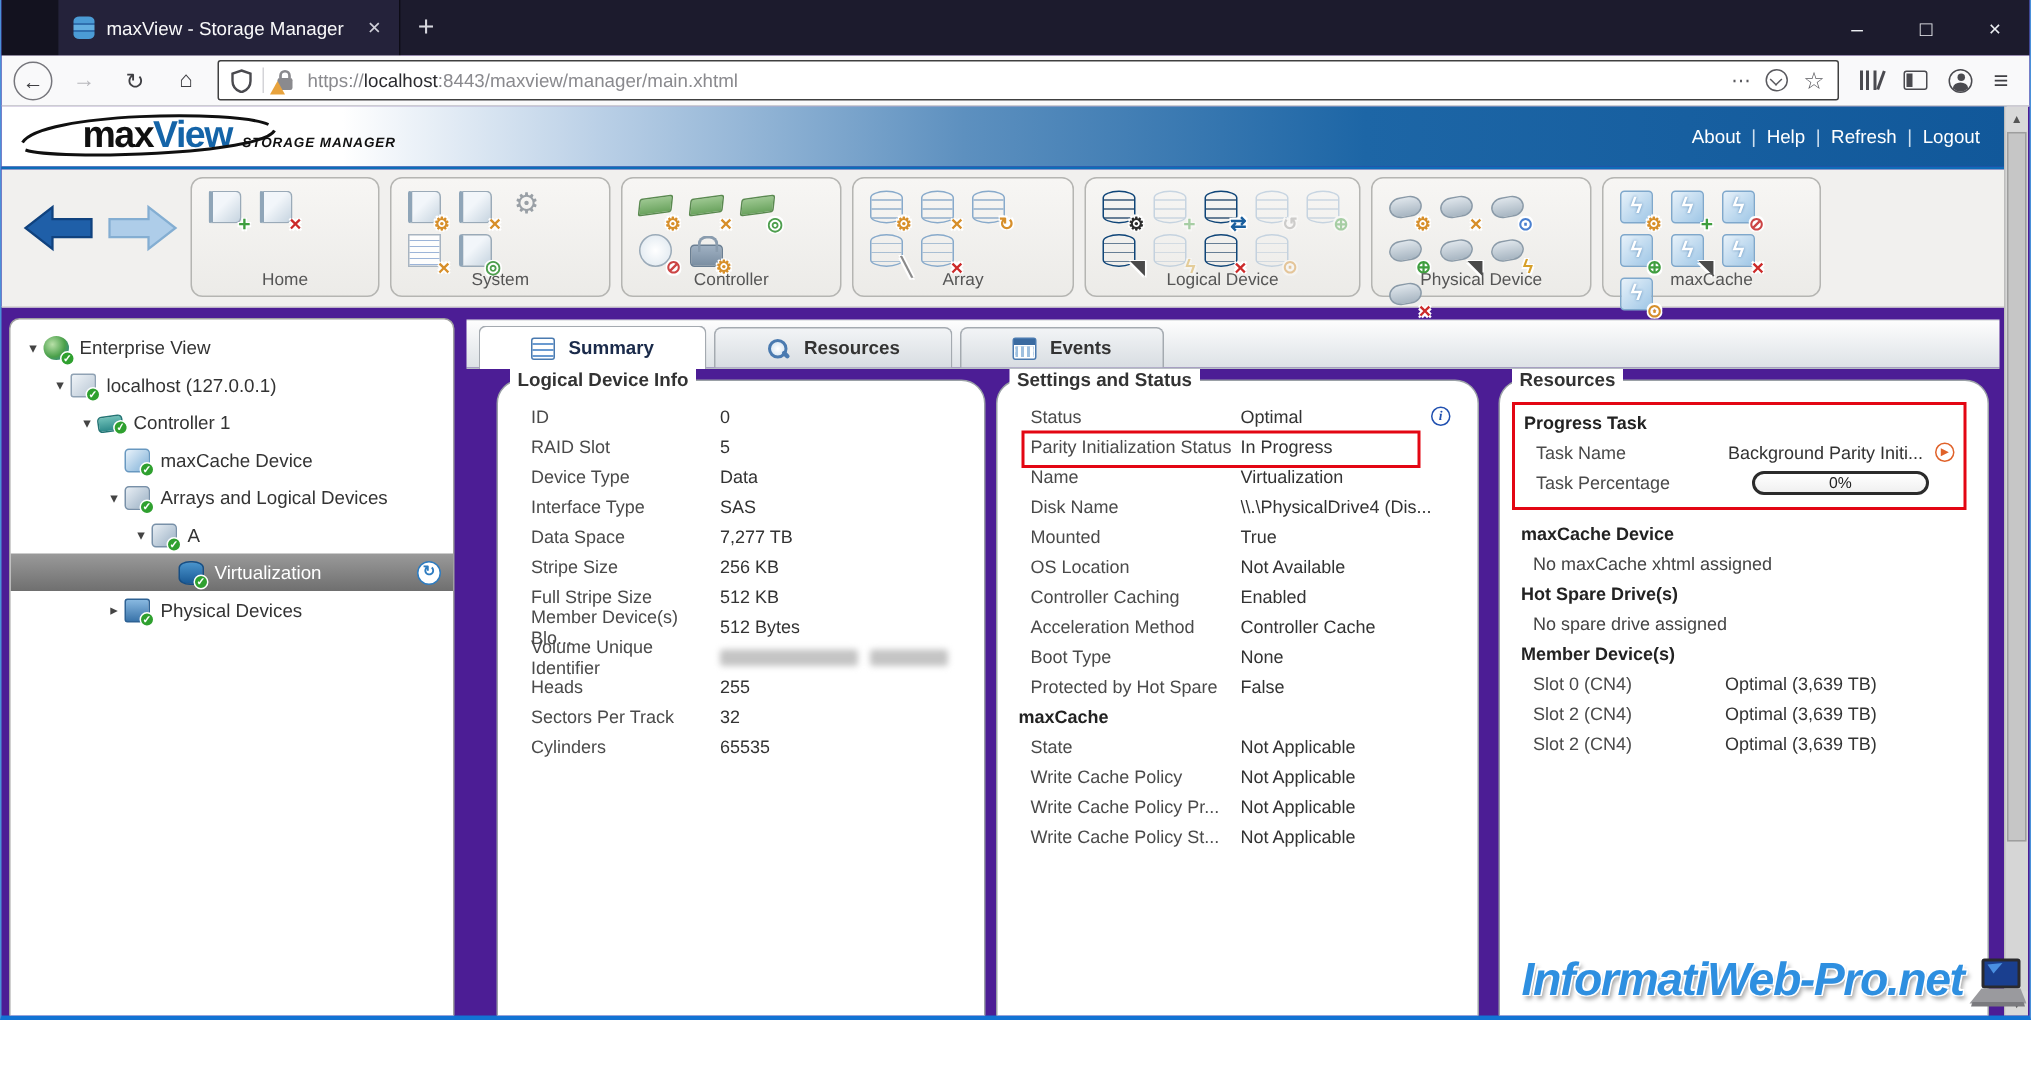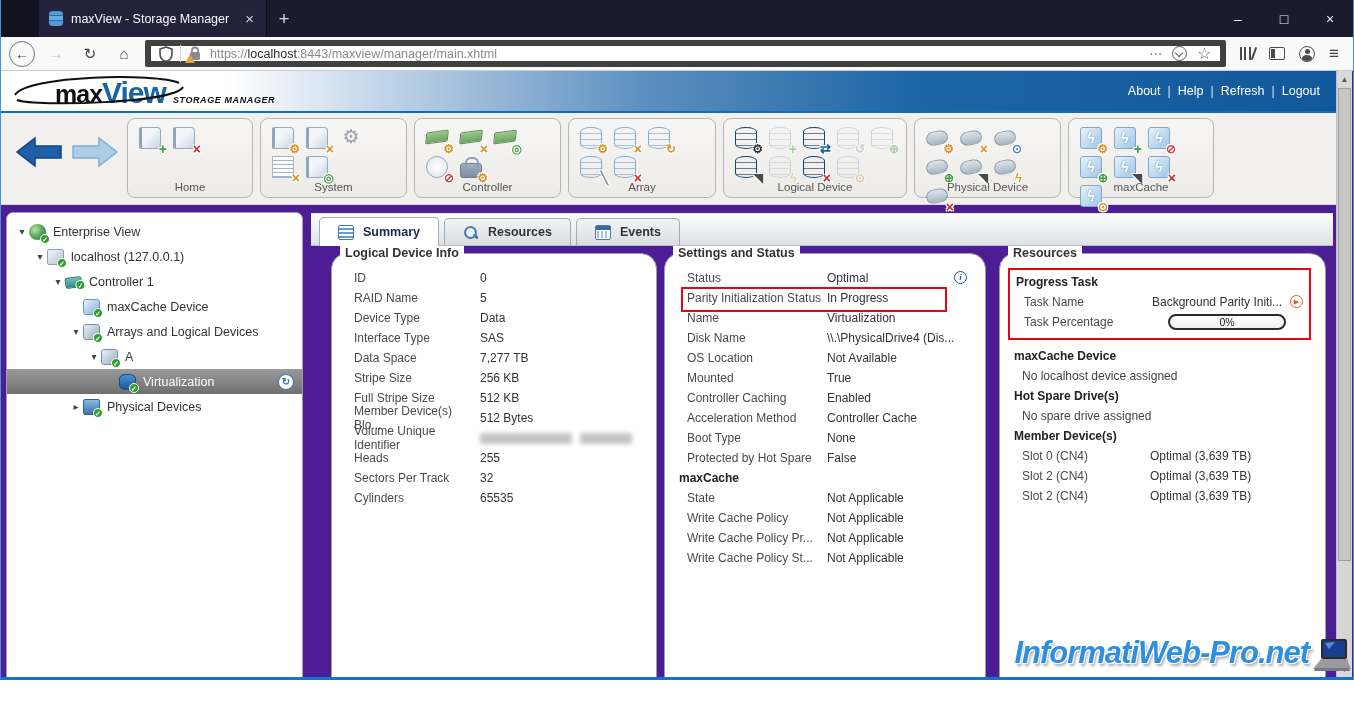--- a/index.html
+++ b/index.html
@@ -15,21 +15,21 @@
   .btab-close { color:#cfcfd8; font-size:15px; cursor:default; padding:0 2px; }
   .newtab { color:#d7d7de; font-size:19px; width:34px; display:flex; align-items:center; justify-content:center; }
   .tb-spacer { flex:1; }
   .winctl { width:46px; display:flex; align-items:center; justify-content:center; color:#eceef2; font-size:14px; }
 
   
   .navbar { position:absolute; left:0; top:37px; width:100%; height:34px; background:#f9f9fa; border-bottom:1px solid #ccccd2; display:flex; align-items:center; padding:0 8px; gap:8px; }
   .nav-ic { width:26px; height:26px; display:flex; align-items:center; justify-content:center; font-size:15px; color:#3f3f43; }
   .back-circle { border:1.5px solid #76767c; border-radius:50%; font-size:14px; }
   .fwd { color:#b8b8bc; }
-  .urlbar { flex:1; height:27px; background:#fff; border:6px solid #404040; border-radius:2px; display:flex; align-items:center; padding:0 8px; gap:7px; }
+  .urlbar { flex:1; height:27px; background:#fff; border:1px solid #404040; border-radius:2px; display:flex; align-items:center; padding:0 8px; gap:7px; }
   .shield-ic svg, .lock-ic svg { display:block; }
   .url-sep { width:1px; height:17px; background:#d4d4d8; }
   .lock-wrap { position:relative; width:15px; height:15px; }
   .warn-tri { position:absolute; left:-3px; bottom:-2px; width:0; height:0; border-left:5px solid transparent; border-right:5px solid transparent; border-bottom:9px solid #e8a33d; }
   .url-text { flex:1; font-size:12.5px; color:#8a8a8e; white-space:nowrap; overflow:hidden; }
   .url-host { color:#2a2a2e; }
   .url-actions { display:flex; align-items:center; gap:10px; color:#5a5a5f; font-size:13px; }
   .pocket-ic { width:15px; height:15px; border:1.5px solid #5a5a5f; border-radius:50%; position:relative; }
   .pocket-ic::after { content:""; position:absolute; left:3px; top:2.5px; width:5px; height:5px; border-right:1.5px solid #5a5a5f; border-bottom:1.5px solid #5a5a5f; transform:rotate(45deg); }
   .right-ics { display:flex; align-items:center; gap:14px; padding:0 6px; }
@@ -43,21 +43,21 @@
   .acct-ic::after { content:""; position:absolute; left:2px; top:8.5px; width:10px; height:7px; border-radius:50% 50% 0 0; background:#4a4a4f; }
   .menu-ic { font-size:17px; color:#3f3f43; }
 
   
   .appheader { position:absolute; left:0; top:71px; width:1337px; height:42px;
     background:linear-gradient(to right,#ffffff 0%,#ffffff 17%,#b9cfe6 30%,#5d90bf 48%,#1d66a6 68%,#11589a 100%);
     border-bottom:2px solid #0e6cb8; }
   .brand { position:absolute; left:14px; top:5px; display:flex; align-items:baseline; }
   .brand-swoosh { position:absolute; left:-8px; top:-3px; width:180px; height:34px; }
   .brand-max { font-size:25px; font-weight:800; color:#101010; letter-spacing:-1px;margin-left:40px; }
-  .brand-view { font-size:30px; font-weight:800; color:#1464a8; letter-spacing:-1px; }
+  .brand-view { font-size:25px; font-weight:800; color:#1464a8; letter-spacing:-1px; }
   .brand-suffix { font-size:9px; font-weight:700; font-style:italic; color:#101010; letter-spacing:.6px; margin-left:7px; }
   .app-links { position:absolute; right:18px; top:0; height:40px; display:flex; align-items:center; gap:7px; color:#cfe0ef; font-size:12.5px; }
   .app-link { color:#ffffff; cursor:pointer; }
 
   
   .ribbon { position:absolute; left:0; top:113px; width:1337px; height:92px; background:#f1f0ee; border-bottom:1px solid #d9d8d5; }
   .nav-arrows { position:absolute; left:14px; top:22px; display:flex; gap:8px; }
   .ribbon-groups { position:absolute; left:126px; top:5px; display:flex; gap:7px; }
   .ribbon-group { position:relative; height:80px; border:1px solid #b5b5b2; border-radius:8px; background:linear-gradient(#f7f6f4,#ecebe8); }
   .grp-home{width:126px;} .grp-system{width:147px;} .grp-controller{width:147px;} .grp-array{width:148px;} .grp-logical{width:184px;} .grp-physical{width:147px;} .grp-maxcache{width:146px;}
@@ -101,21 +101,21 @@
   .ti-array { background:linear-gradient(135deg,#e8eef4,#9ab0c4); border:1px solid #7890a8; }
   .ti-logical { background:linear-gradient(#4a94cc,#1a5a96); border:1px solid #164e84; border-radius:45%/28%; }
   .ti-physical { background:linear-gradient(#88b8e0,#3a74aa); border:1px solid #2e6294; border-radius:2px; }
   .tree-check { position:absolute; right:-4px; bottom:-4px; width:10px; height:10px; background:#2fa02f; border:1px solid #fff; border-radius:50%; color:#fff; font-size:7px; line-height:9px; text-align:center; font-weight:bold; }
   .tree-item.selected { background:linear-gradient(#9a9a9a,#6f6f6f); color:#fff; }
   .tree-busy { margin-left:auto; margin-right:8px; width:16px; height:16px; border-radius:50%; background:#fff; border:1.5px solid #2e7cc0; color:#2e7cc0; font-size:10px; line-height:13px; text-align:center; font-weight:bold; }
 
   
   .content { position:absolute; left:310px; top:213px; width:1022px; height:494px; }
   .tabstrip { position:relative; height:33px; background:linear-gradient(#fdfdfd,#dde2e6); border-bottom:1px solid #b8bec4; border-top:1px solid #e4e6e8; display:flex; align-items:flex-end; gap:5px; padding:0 0 0 8px; }
-  .tab-btn { height:27px; display:flex; align-items:center; gap:9px; padding:0 18px; border:1px solid #a4aab0; border-bottom:none; border-radius:5px 5px 0 0; background:linear-gradient(#f2f4f6,#d8dde2); font-size:12.5px; font-weight:bold; color:#333;text-align:right; }
+  .tab-btn { height:27px; display:flex; align-items:center; gap:9px; padding:0 34px; border:1px solid #a4aab0; border-bottom:none; border-radius:5px 5px 0 0; background:linear-gradient(#f2f4f6,#d8dde2); font-size:12.5px; font-weight:bold; color:#333;text-align:right; }
   .tab-btn.active { background:#fff; height:29px; margin-bottom:-1px; color:#1a2a4a; }
   .tabico { width:16px; height:15px; position:relative; flex:0 0 auto; }
   .tico-summary { background:#fff; border:1px solid #4a7ab0; border-radius:2px; background-image:repeating-linear-gradient(#fff 0 2.5px,#6a9ad0 2.5px 4px); }
   .tico-resources { }
   .tico-resources::before { content:""; position:absolute; left:1px; top:1px; width:9px; height:9px; border:2px solid #4a7ab0; border-radius:50%; background:radial-gradient(#fff,#cfe0f0); }
   .tico-resources::after { content:""; position:absolute; left:10px; top:10px; width:6px; height:2.5px; background:#4a7ab0; transform:rotate(45deg); border-radius:2px; }
   .tico-events { background:#fff; border:1px solid #4a7ab0; border-radius:2px; }
   .tico-events::before { content:""; position:absolute; left:0; right:0; top:0; height:4px; background:#3a6aa0; }
   .tico-events::after { content:""; position:absolute; left:1px; right:1px; top:5px; bottom:1px; background-image:repeating-linear-gradient(90deg,#9ec0e0 0 2px,#fff 2px 4px), repeating-linear-gradient(#9ec0e0 0 2px,#fff 2px 4px); }
 
@@ -513,21 +513,21 @@
       </div>
 
     <div class="panel p-logical">
       <div class="panel-legend">Logical Device Info</div>
       <div class="panel-body" id="panel-logical">
           <div class="info-row">
             <span class="lab">ID</span>
             <span class="val">0</span>
           </div>
           <div class="info-row">
-            <span class="lab">RAID Name</span>
+            <span class="lab">RAID Slot</span>
             <span class="val">5</span>
           </div>
           <div class="info-row">
             <span class="lab">Device Type</span>
             <span class="val">Data</span>
           </div>
           <div class="info-row">
             <span class="lab">Interface Type</span>
             <span class="val">SAS</span>
           </div>
@@ -581,26 +581,26 @@
           </div>
           <div class="info-row">
             <span class="lab">Name</span>
             <span class="val">Virtualization</span>
           </div>
           <div class="info-row">
             <span class="lab">Disk Name</span>
             <span class="val">\\.\PhysicalDrive4 (Dis...</span>
           </div>
           <div class="info-row">
+            <span class="lab">Mounted</span>
+            <span class="val">True</span>
+          </div>
+          <div class="info-row">
             <span class="lab">OS Location</span>
             <span class="val">Not Available</span>
-          </div>
-          <div class="info-row">
-            <span class="lab">Mounted</span>
-            <span class="val">True</span>
           </div>
           <div class="info-row">
             <span class="lab">Controller Caching</span>
             <span class="val">Enabled</span>
           </div>
           <div class="info-row">
             <span class="lab">Acceleration Method</span>
             <span class="val">Controller Cache</span>
           </div>
           <div class="info-row">
@@ -640,21 +640,21 @@
               <span class="lab">Task Name</span>
               <span class="val">Background Parity Initi...</span>
               <span class="play-ic">▶</span>
             </div>
             <div class="info-row">
               <span class="lab">Task Percentage</span>
               <span class="pill">0%</span>
             </div>
           </div>
           <div class="sec-header">maxCache Device</div>
-          <div class="note-row">No localhost device assigned</div>
+          <div class="note-row">No maxCache xhtml assigned</div>
           <div class="sec-header">Hot Spare Drive(s)</div>
           <div class="note-row">No spare drive assigned</div>
           <div class="sec-header">Member Device(s)</div>
           <div class="info-row">
             <span class="lab">Slot 0 (CN4)</span>
             <span class="val">Optimal (3,639 TB)</span>
           </div>
           <div class="info-row">
             <span class="lab">Slot 2 (CN4)</span>
             <span class="val">Optimal (3,639 TB)</span>

